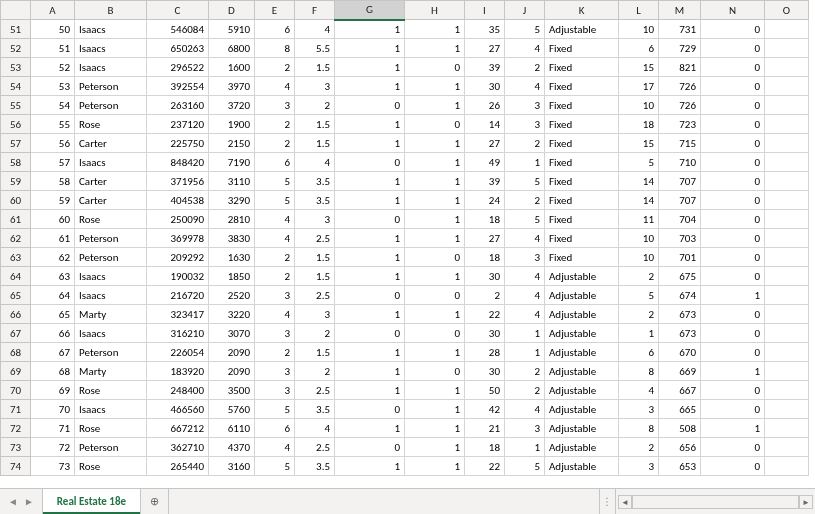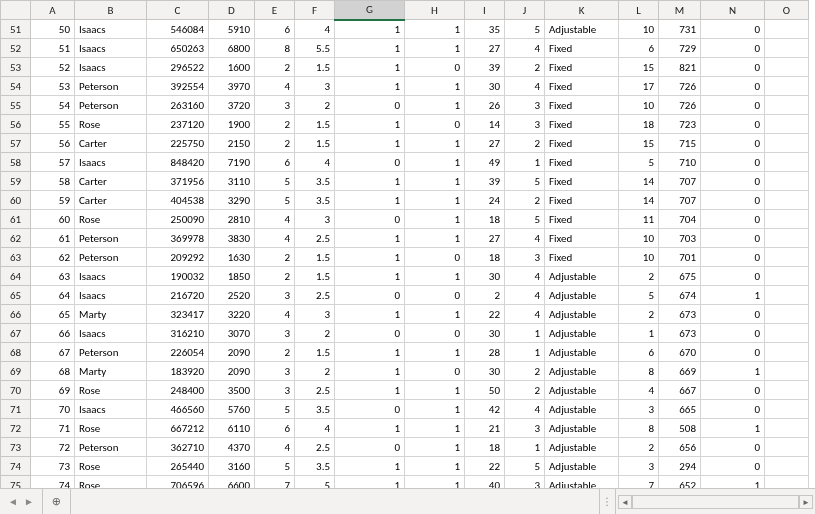--- a/index.html
+++ b/index.html
@@ -589,49 +589,34 @@
         <td class="cC num">265440</td>
         <td class="cD num">3160</td>
         <td class="cE num">5</td>
         <td class="cF num">3.5</td>
         <td class="cG num">1</td>
         <td class="cH num">1</td>
         <td class="cI num">22</td>
         <td class="cJ num">5</td>
         <td class="cK txt">Adjustable</td>
         <td class="cL num">3</td>
-        <td class="cM num">294</td>
-        <td class="cN num">0</td>
-        <td class="cO txt"></td>
-      </tr>
-      <tr>
-        <th class="row-hdr">75</th>
-        <td class="cA num">74</td>
-        <td class="cB txt">Rose</td>
-        <td class="cC num">706596</td>
-        <td class="cD num">6600</td>
-        <td class="cE num">7</td>
-        <td class="cF num">5</td>
-        <td class="cG num">1</td>
-        <td class="cH num">1</td>
-        <td class="cI num">40</td>
-        <td class="cJ num">3</td>
-        <td class="cK txt">Adjustable</td>
-        <td class="cL num">7</td>
-        <td class="cM num">652</td>
-        <td class="cN num">1</td>
+        <td class="cM num">653</td>
+        <td class="cN num">0</td>
         <td class="cO txt"></td>
       </tr>
     </tbody>
 </table>
 
 <div class="sheet-bar">
   <div class="nav-btns">
     <span class="nav-btn">◄</span>
     <span class="nav-btn">►</span>
+  </div>
+  <div class="tab active">
+    <span>Real Estate 18e</span>
   </div>
   <div class="add-tab">
     <span>⊕</span>
   </div>
   <div class="spacer"></div>
   <div class="divider-dots">⋮</div>
   <div class="h-scroll">
     <div class="arrow">◄</div>
     <div class="track"></div>
     <div class="arrow">►</div>

